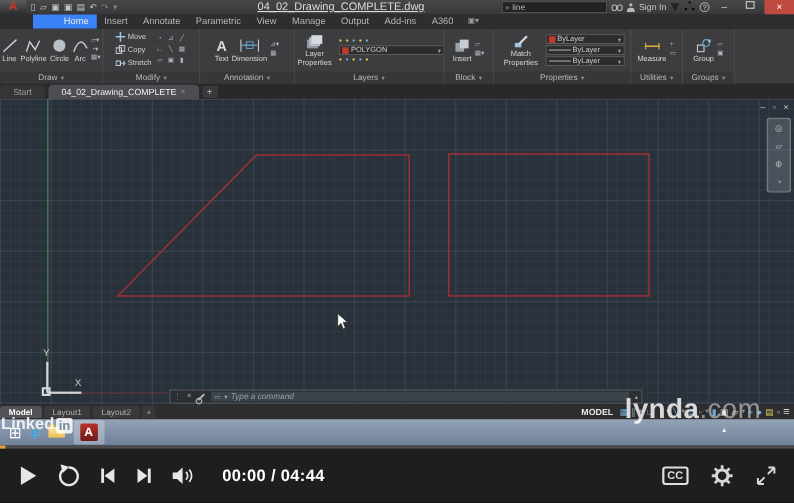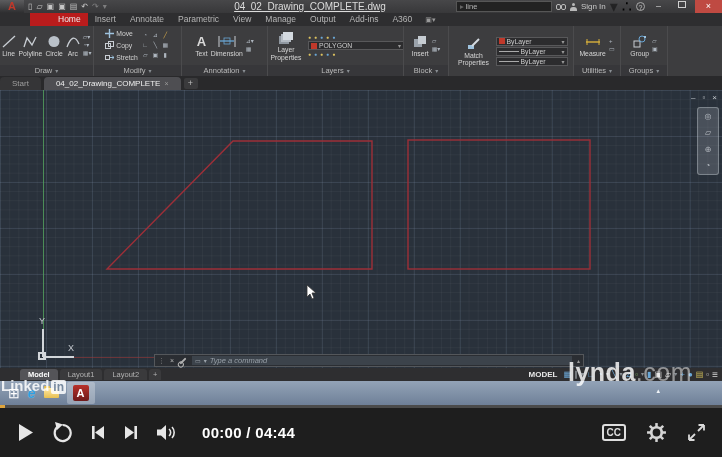--- a/index.html
+++ b/index.html
@@ -27,21 +27,21 @@
   .person::after{content:"";position:absolute;left:0;top:4px;width:7px;height:4px;border-radius:3px 3px 0 0;background:#b9b9b9;}
   .signin{color:#c9c9c9;font-size:8px;}
   .helpbtn{width:9px;height:9px;border:1px solid #a9a9a9;border-radius:50%;color:#c5c5c5;font-size:7px;
            text-align:center;line-height:9px;box-sizing:border-box;}
   .winbtn{width:19px;height:13px;color:#cfcfcf;font-size:9px;text-align:center;line-height:12px;}
   .restore-box{display:inline-block;width:6px;height:5px;border:1px solid #cfcfcf;margin-bottom:1px;}
   .winbtn.close{width:27px;background:#bf4a42;color:#fff;}
   
   .tabrow{position:absolute;top:13px;left:0;right:0;height:13px;background:#2e2e30;display:flex;align-items:flex-end;padding-left:30px;z-index:19;}
   .rtab{padding:0 7px;height:13px;line-height:13px;font-size:8.5px;color:#b5b5b5;}
-  .rtab.active{background:#b91c1c;color:#ececec;padding-left:28px;}
+  .rtab.active{background:#3b82f6;color:#ececec;padding-left:28px;}
   .tabrow-extra{margin-left:6px;color:#9a9a9a;font-size:7px;line-height:13px;}
   
   .ribbon{position:absolute;top:26px;left:0;right:0;height:50px;background:#3d3d3f;display:flex;z-index:18;}
   .panel{height:50px;display:flex;flex-direction:column;border-right:1px solid #4b4b4d;box-sizing:border-box;}
   .pbody{flex:1;display:flex;align-items:center;justify-content:center;gap:3px;padding:1px 2px;overflow:hidden;}
   .plabel{height:11px;background:#37373a;color:#b9b9b9;font-size:7.5px;display:flex;align-items:center;
           justify-content:center;gap:3px;}
   .bigbtn{display:flex;flex-direction:column;align-items:center;justify-content:center;gap:1px;
           color:#d6d6d6;font-size:6.8px;line-height:1.05;text-align:center;}
   .bicon{height:15px;display:flex;align-items:center;justify-content:center;}
@@ -90,21 +90,21 @@
           padding:0 3px;z-index:6;}
   .cmd-x{color:#b9b9b9;font-size:7px;}
   .cmd-grip{color:#8a8a8a;font-size:7px;}
   .wrench{width:8px;height:2px;background:#b0b0b0;transform:rotate(-45deg);border-radius:1px;position:relative;}
   .wrench::before{content:"";position:absolute;left:-3px;top:-1px;width:4px;height:4px;border:1px solid #b0b0b0;border-radius:50%;}
   .cmdinput{flex:1;height:9px;background:#3c434b;display:flex;align-items:center;gap:3px;padding:0 3px;
             font-size:7.5px;color:#98a0a8;font-style:italic;}
   .cmd-kb{font-style:normal;font-size:6px;color:#9aa2aa;}
   .cmd-up{color:#9a9a9a;font-size:6px;}
   
-  .bottombar{position:absolute;top:368px;left:0;right:0;height:13px;background:#2e2e30;display:flex;align-items:center;padding:0 4px 0 20px;box-sizing:border-box;z-index:20;}
+  .bottombar{position:absolute;top:368px;left:0;right:0;height:13px;background:#2e2e30;display:flex;align-items:center;padding:0 4px 0 0;box-sizing:border-box;z-index:20;}
   .ltab{height:11px;line-height:11px;padding:0 8px;font-size:7.5px;color:#b2b2b2;background:#3a3a3c;border-radius:3px 3px 0 0;margin-right:2px;}
   .ltab.active{background:#55555ا8;background:#545458;color:#fff;font-weight:bold;}
   .statusicons{margin-left:auto;display:flex;align-items:center;gap:3px;font-size:8px;line-height:13px;}
   .si{color:#6aa7d6;}
   .si.g{color:#9aa0a6;} .si.gr{color:#7fb069;} .si.y{color:#d6c35a;} .si.w{color:#d6d6d6;}
   .sic{color:#8a8f94;font-size:6px;}
   .model-lab{color:#e8e8e8;font-size:8px;font-weight:bold;margin-right:3px;}
   
   .taskbar{position:absolute;top:381px;left:0;right:0;height:24px;background:linear-gradient(#93a3b7,#6f8098);display:flex;align-items:center;gap:8px;padding-left:8px;z-index:15;}
   .winlogo{color:#fff;font-size:14px;line-height:24px;}
@@ -382,20 +382,24 @@
             <span class="lnsw"></span>
             <span>ByLayer</span>
             <span class="ddcaret">▾</span>
           </div>
           <div class="dd" style="width:72px">
             <span class="lnsw"></span>
             <span>ByLayer</span>
             <span class="ddcaret">▾</span>
           </div>
         </div>
+      </div>
+      <div class="plabel">
+        <span>Properties</span>
+        <span class="sic">▾</span>
       </div>
     </div>
 
     <div class="panel" style="width:47px">
       <div class="pbody">
         <div class="bigbtn">
           <span class="bicon">
               <svg width="16" height="13">
                 <line x1="1" y1="7" x2="15" y2="7" stroke="#d9b13b" stroke-width="1.4"></line>
                 <line x1="2" y1="4" x2="2" y2="10" stroke="#d9b13b"></line>

